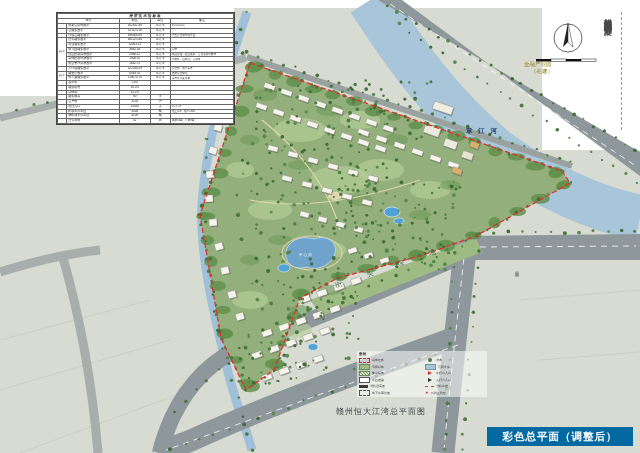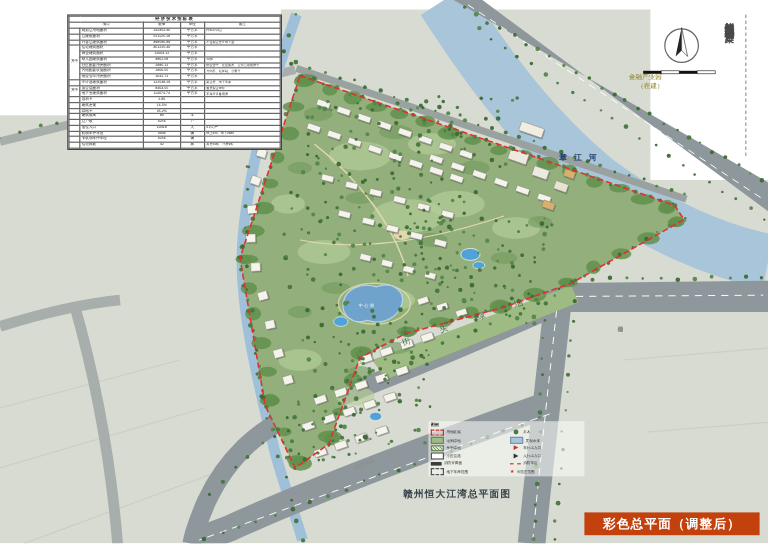--- a/index.html
+++ b/index.html
@@ -37,23 +37,23 @@
   .sw-water{background:#a9c5da;border:.3px solid #7796ad;}
   .sw-arrowred{width:0;height:0;border-left:4px solid #d23030;border-top:2.5px solid transparent;border-bottom:2.5px solid transparent;margin:0 2.5px;}
   .sw-arrow{width:0;height:0;border-left:4px solid #333;border-top:2.5px solid transparent;border-bottom:2.5px solid transparent;margin:0 2.5px;}
   .sw-dashline{height:0;border-top:1px dashed #d23030;}
   .sw-star{width:auto;height:auto;color:#d23030;font-size:4px;line-height:1;}
 
   
   #vertical-title{position:absolute;left:601px;top:12px;height:140px;writing-mode:vertical-rl;
     font-size:8px;font-weight:600;letter-spacing:.6px;color:#4a4a4a;}
   #title-dotline{position:absolute;left:621px;top:12px;height:118px;border-left:1px dashed #9a9a9a;}
-  #plan-caption{position:absolute;left:336px;top:406px;font-size:8px;font-weight:bold;
+  #plan-caption{position:absolute;left:336px;top:406px;font-size:8px;font-weight:normal;
     letter-spacing:1px;color:#39424a;text-align:right;}
-  #banner{position:absolute;left:487px;top:427px;width:146px;height:19px;background:#c2410c;
+  #banner{position:absolute;left:487px;top:427px;width:146px;height:19px;background:#0369a1;
     color:#fff;display:flex;align-items:center;justify-content:center;
     font-size:10.5px;font-weight:bold;letter-spacing:1px;}
 </style>
 </head>
 <body>
 
 <div id="sheet">
 
   <svg id="mapsvg" width="640" height="453" viewBox="0 0 640 453">
 

